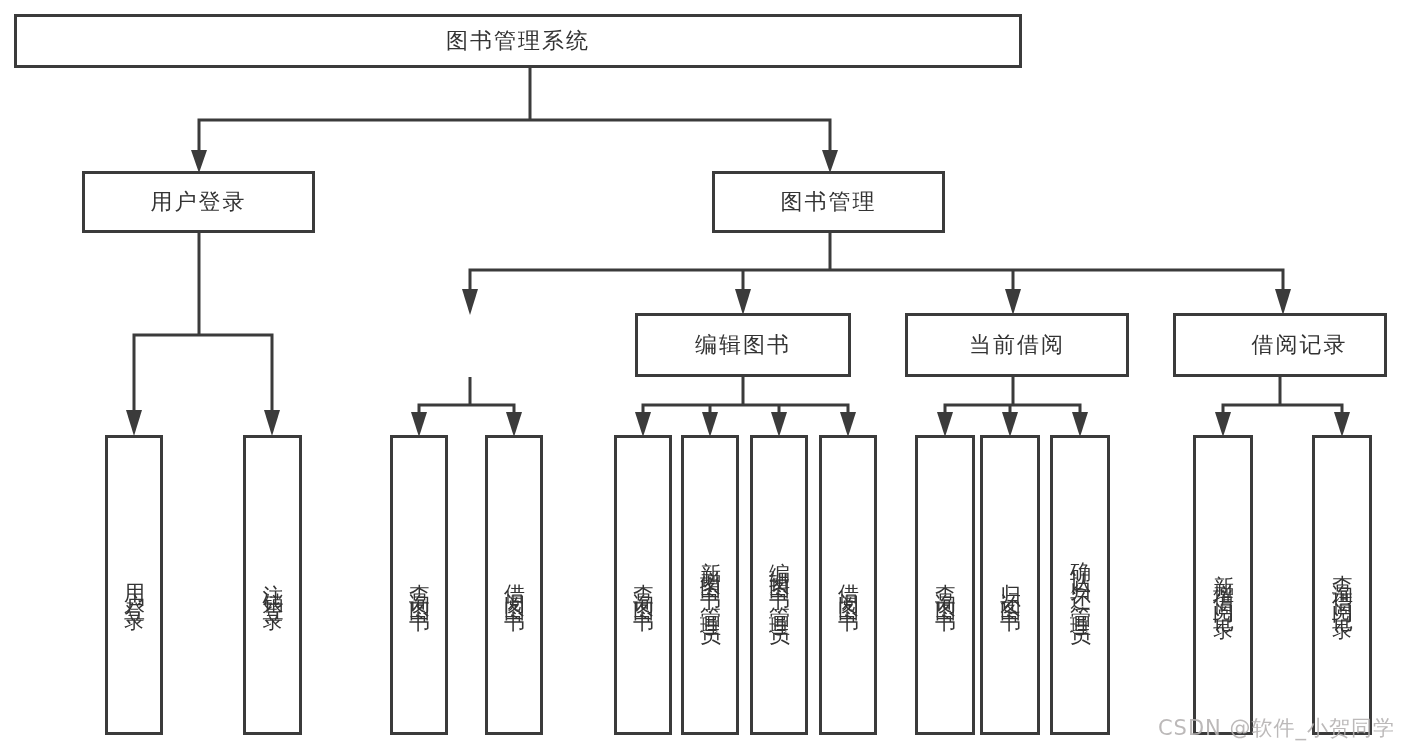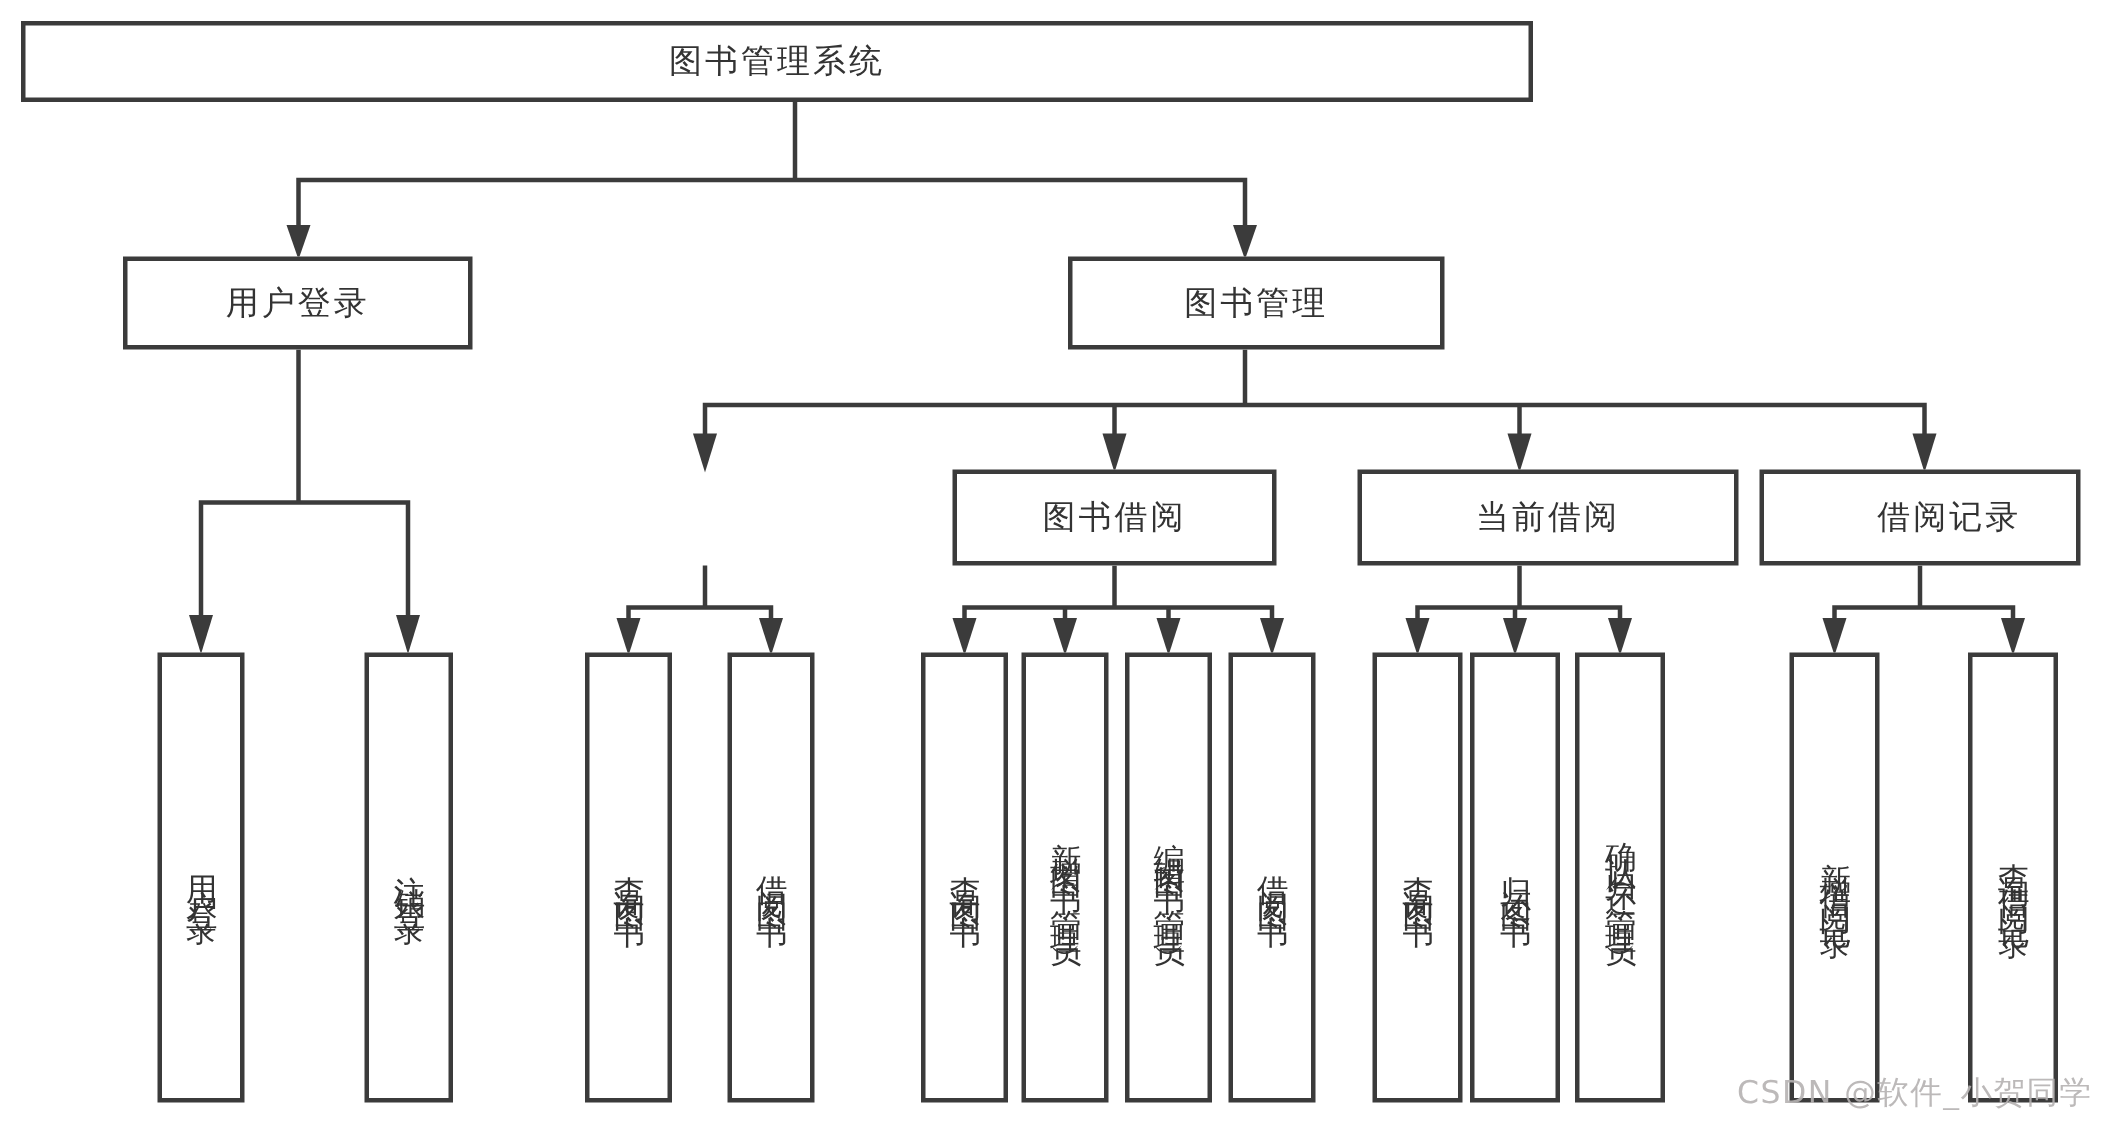--- a/index.html
+++ b/index.html
@@ -130,28 +130,28 @@
     </g>
   </svg>
 
   <div class="box" style="left:14px; top:14px; width:1008px; height:54px;">
     <span class="h-label">图书管理系统</span>
   </div>
 
   <div class="box" style="left:82px; top:171px; width:233px; height:62px;">
     <span class="h-label">用户登录</span>
   </div>
-  <div class="box" style="left:712px; top:171px; width:251px; height:62px;">
+  <div class="box" style="left:712px; top:171px; width:233px; height:62px;">
     <span class="h-label">图书管理</span>
   </div>
 
   <div class="box" style="left:635px; top:313px; width:216px; height:64px;">
-    <span class="h-label">图书借阅</span>
-  </div>
-  <div class="box" style="left:905px; top:313px; width:254px; height:64px;text-align:right;">
+    <span class="h-label">编辑图书</span>
+  </div>
+  <div class="box" style="left:905px; top:313px; width:224px; height:64px;text-align:right;">
     <span class="h-label">当前借阅</span>
   </div>
   <div class="box" style="left:1173px; top:313px; width:214px; height:64px;padding-left:39px;">
     <span class="h-label">借阅记录</span>
   </div>
 
   <div class="box" style="left:105px; top:435px; width:58px; height:300px;">
     <span class="v-label">用户登录</span>
   </div>
   <div class="box" style="left:243px; top:435px; width:59px; height:300px;">

